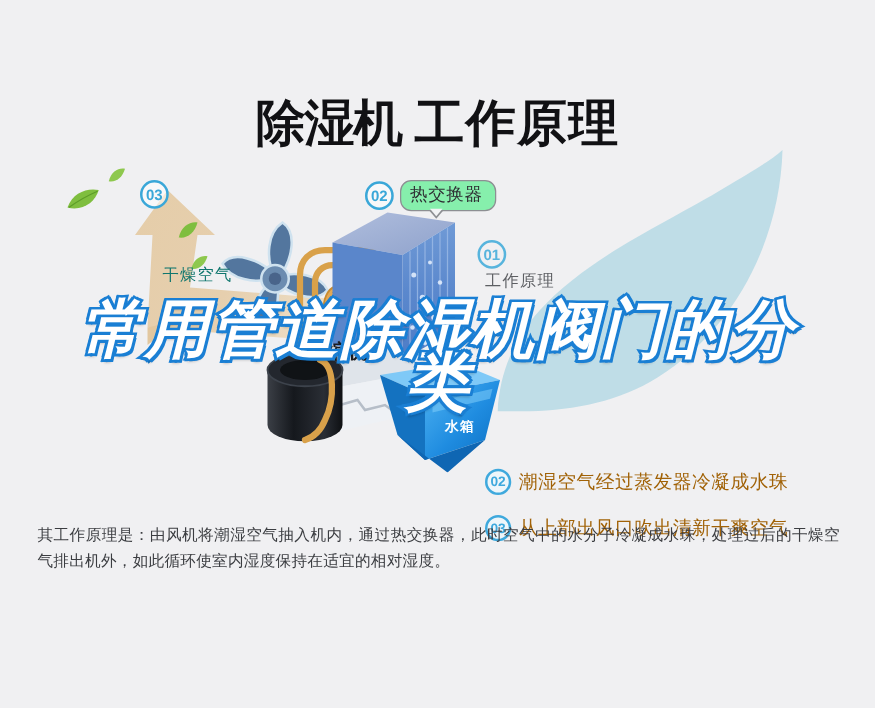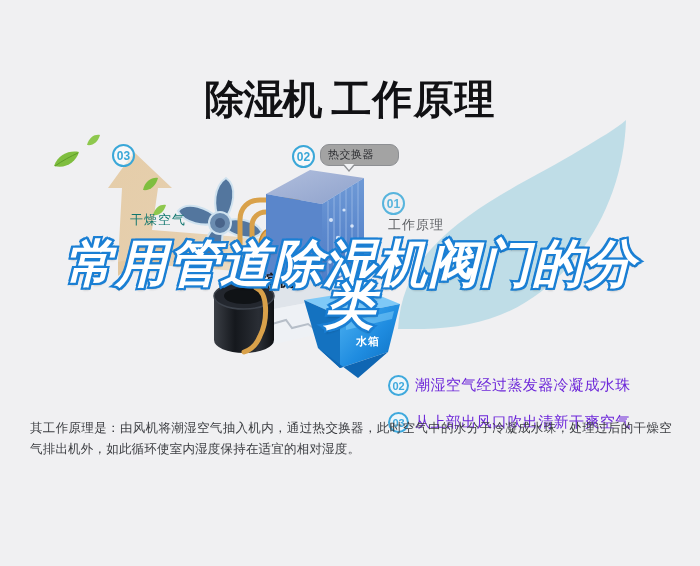--- a/index.html
+++ b/index.html
@@ -139,25 +139,25 @@
   .badge-01-diagram {
     left: 382px; top: 80px;
     border-color: #57b4dd; color: #57b4dd;
     background: transparent;
   }
 
   .bubble {
     position: absolute;
     left: 320px;
     top: 32px;
-    padding: 2px 24px 3px 7px;
+    padding: 2px 10px 3px 7px;
     border: 1.4px solid #8d8f93;
     border-radius: 9px;
-    background: #a3a3a3;
-    font-size: 11px;
+    background: #86efac;
+    font-size: 14px;
     color: #2e2f33;
     white-space: nowrap;
     letter-spacing: 0.5px;
   }
   .bubble:after {
     content: "";
     position: absolute;
     left: 22px;
     bottom: -7px;
     width: 0; height: 0;
@@ -240,21 +240,21 @@
     font-size: 11px;
     font-weight: bold;
     line-height: 18px;
     text-align: center;
     box-sizing: border-box;
     margin-right: 6px;
     background: #eef6fa;
   }
   .legend-text {
     font-size: 15px;
-    color: #6d28d9;
+    color: #a16207;
     letter-spacing: 0.4px;
     white-space: nowrap;
   }
 
   
   .overlay-title {
     position: absolute;
     left: 0;
     top: 243px;
     width: 700px;

